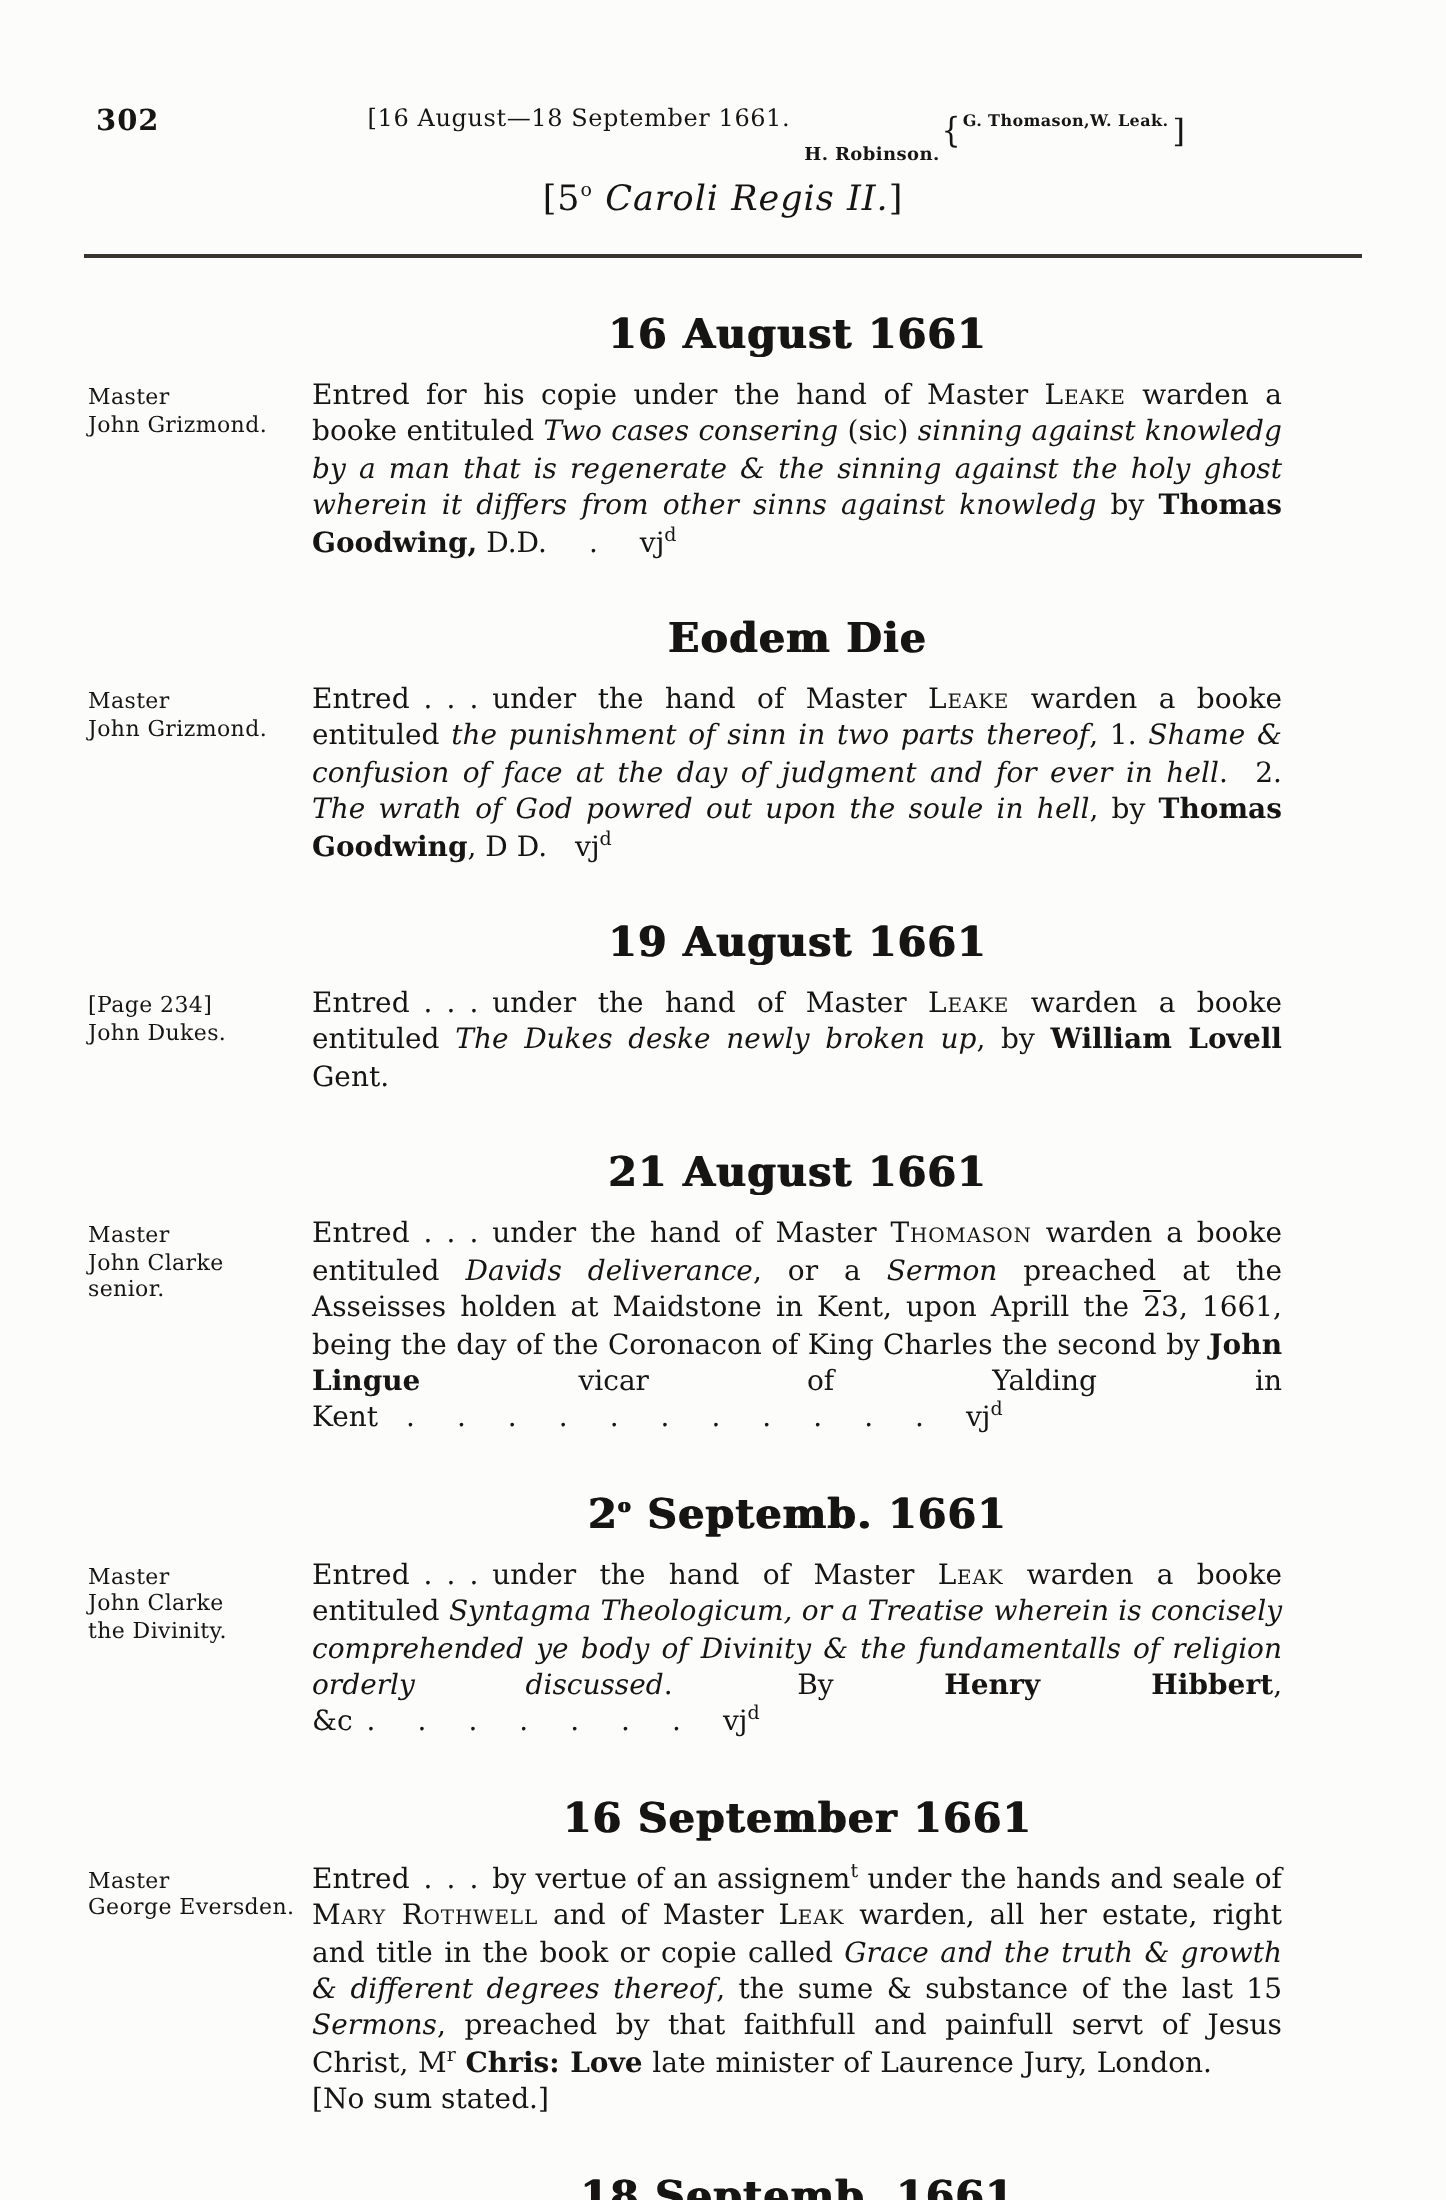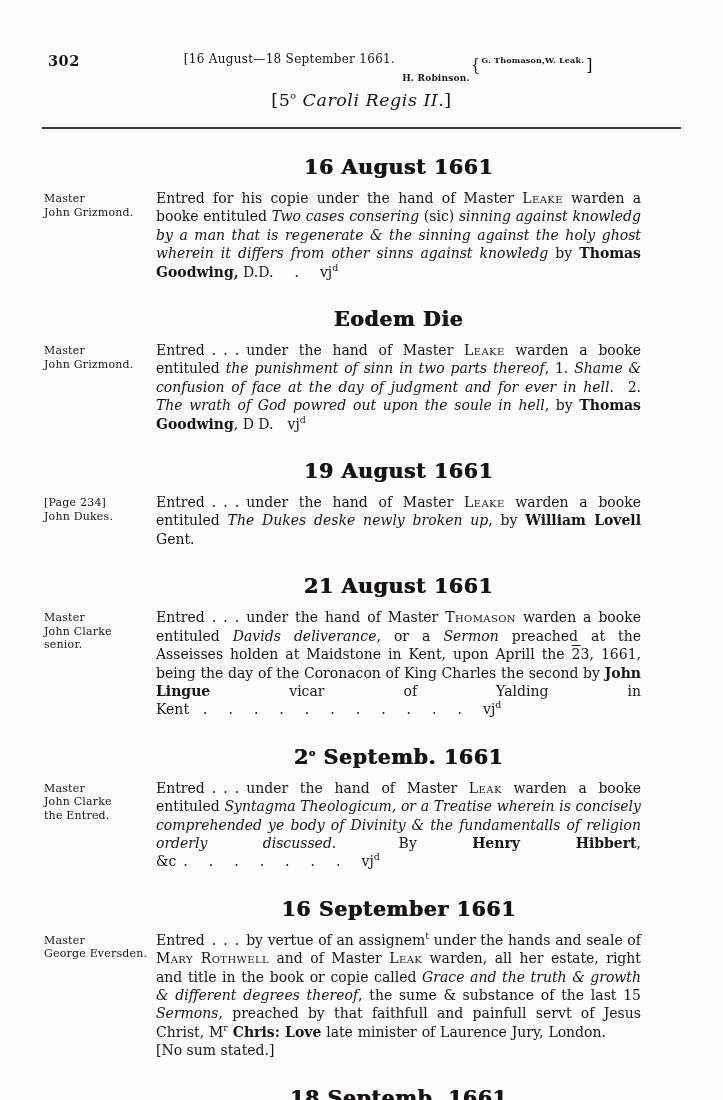--- a/index.html
+++ b/index.html
@@ -129,21 +129,21 @@
           </div>
           <p class="entry-body"><span>Entred . . . under the hand of Master </span><span class="seg-sc">Thomason</span><span> warden a booke entituled </span><span class="seg-i">Davids deliverance</span><span>, or a </span><span class="seg-i">Sermon</span><span> preached at the Asseisses holden at Maidstone in Kent, upon Aprill the </span><span class="seg-ol">2</span><span>3, 1661, being the day of the Coronacon of King Charles the second by </span><span class="seg-b">John Lingue</span><span> vicar of Yalding in Kent</span><span> .  .  .  .  .  .  .  .  .  .  .  </span><span>vj</span><sup>d</sup></p>
         </div>
       </section>
       <section class="section">
         <div class="section-heading"><span>2</span><sup>o</sup><span> Septemb. 1661</span></div>
         <div class="entry-row">
           <div class="margin-note">
             <div>Master</div>
             <div>John Clarke</div>
-            <div>the Entred.</div>
+            <div>the Divinity.</div>
           </div>
           <p class="entry-body"><span>Entred . . . under the hand of Master </span><span class="seg-sc">Leak</span><span> warden a booke entituled </span><span class="seg-i">Syntagma Theologicum, or a Treatise wherein is concisely comprehended ye body of Divinity &amp; the fundamentalls of religion orderly discussed</span><span>.  By </span><span class="seg-b">Henry Hibbert</span><span>, &amp;c .  .  .  .  .  .  .  </span><span>vj</span><sup>d</sup></p>
         </div>
       </section>
       <section class="section">
         <div class="section-heading"><span>16 September 1661</span></div>
         <div class="entry-row">
           <div class="margin-note">
             <div>Master</div>
             <div>George Eversden.</div>

